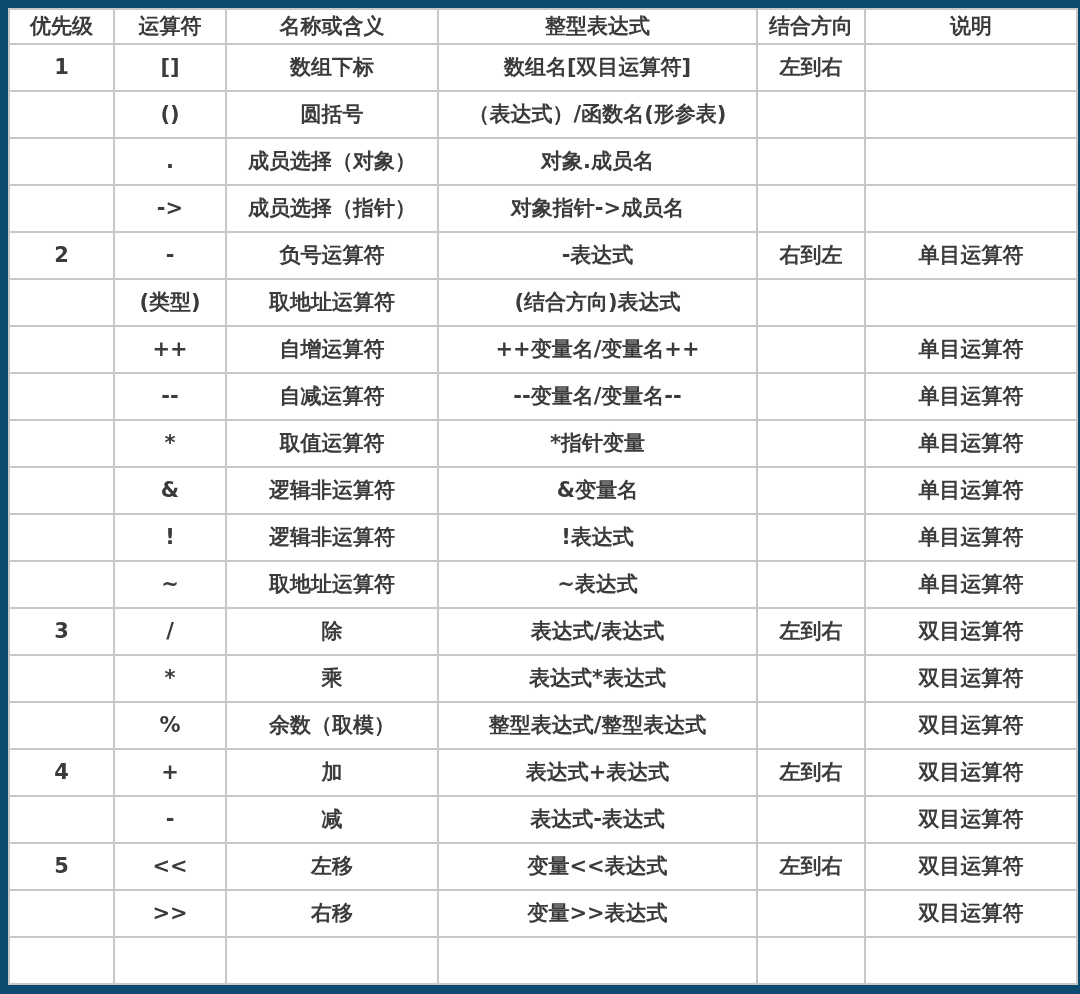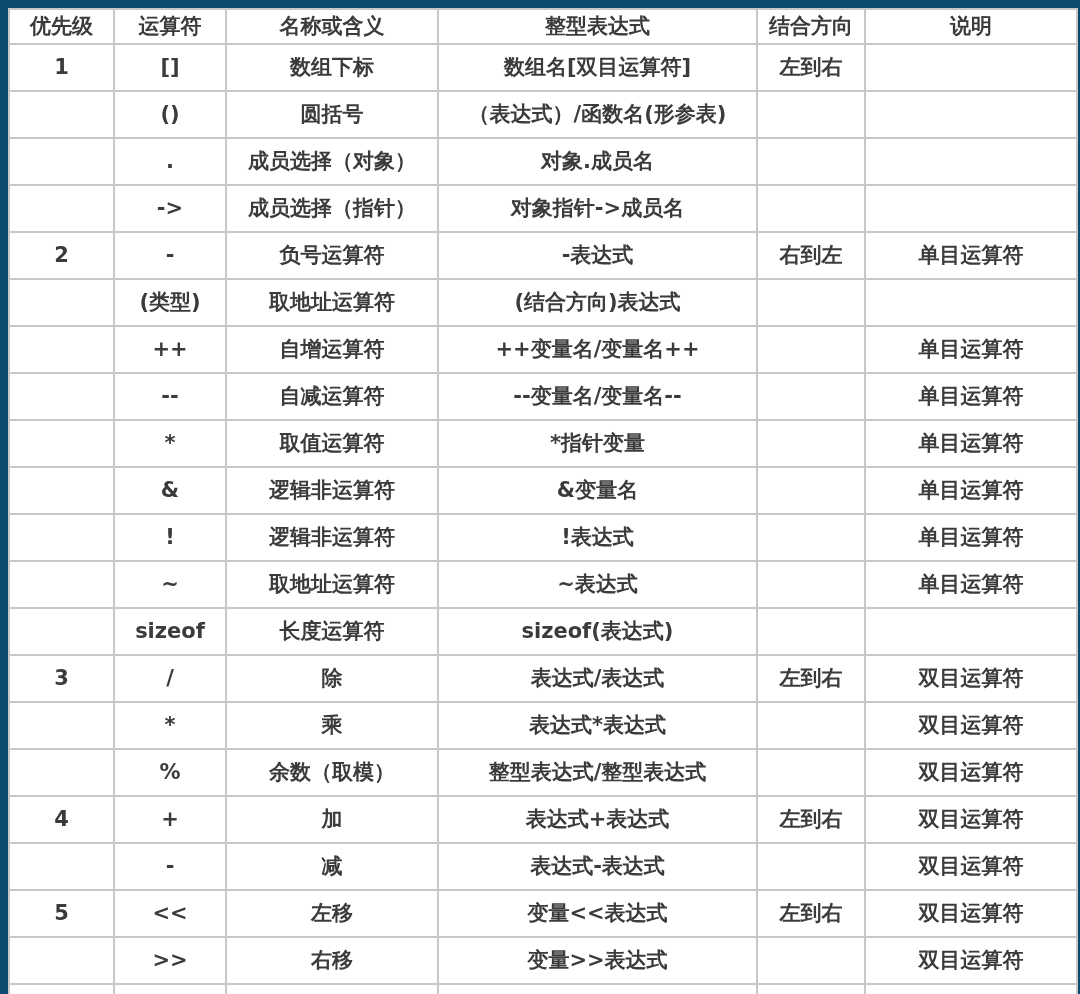--- a/index.html
+++ b/index.html
@@ -158,28 +158,20 @@
         </tr>
         <tr>
           <td></td>
           <td>~</td>
           <td>取地址运算符</td>
           <td>~表达式</td>
           <td></td>
           <td>单目运算符</td>
         </tr>
         <tr>
-          <td></td>
-          <td>sizeof</td>
-          <td>长度运算符</td>
-          <td>sizeof(表达式)</td>
-          <td></td>
-          <td></td>
-        </tr>
-        <tr>
           <td>3</td>
           <td>/</td>
           <td>除</td>
           <td>表达式/表达式</td>
           <td>左到右</td>
           <td>双目运算符</td>
         </tr>
         <tr>
           <td></td>
           <td>*</td>

